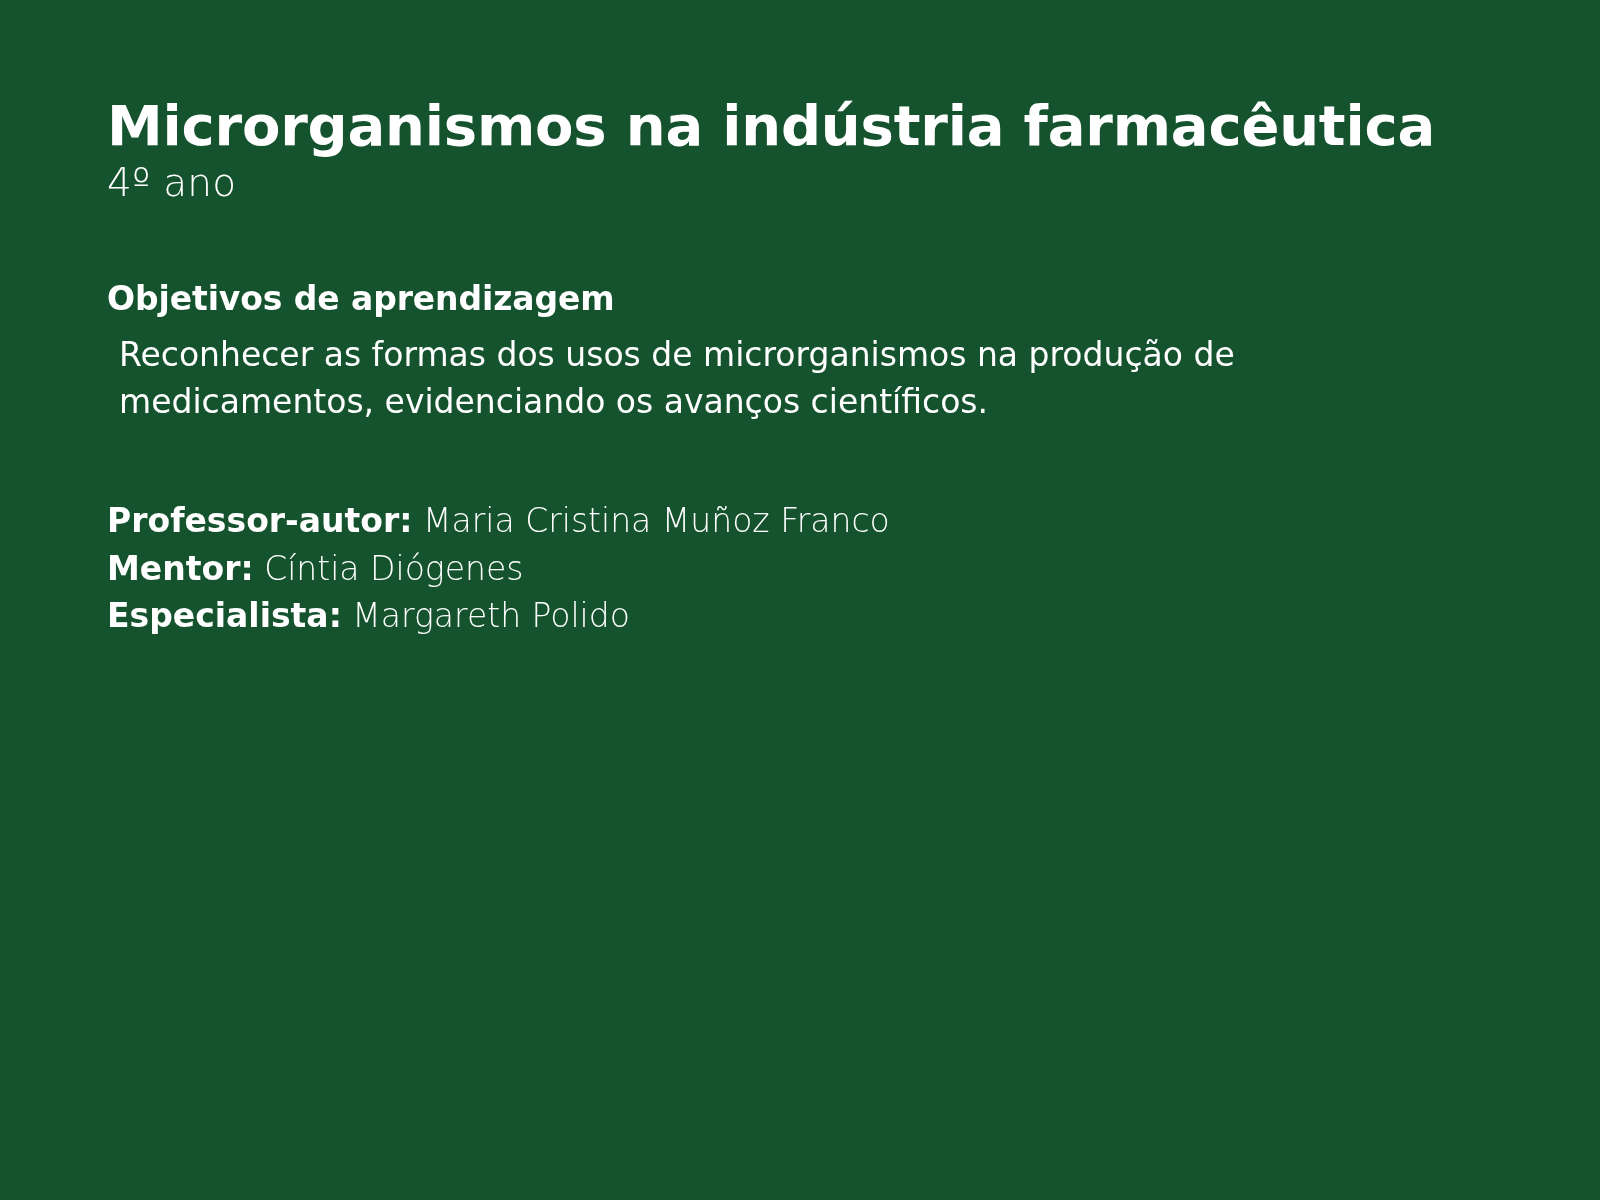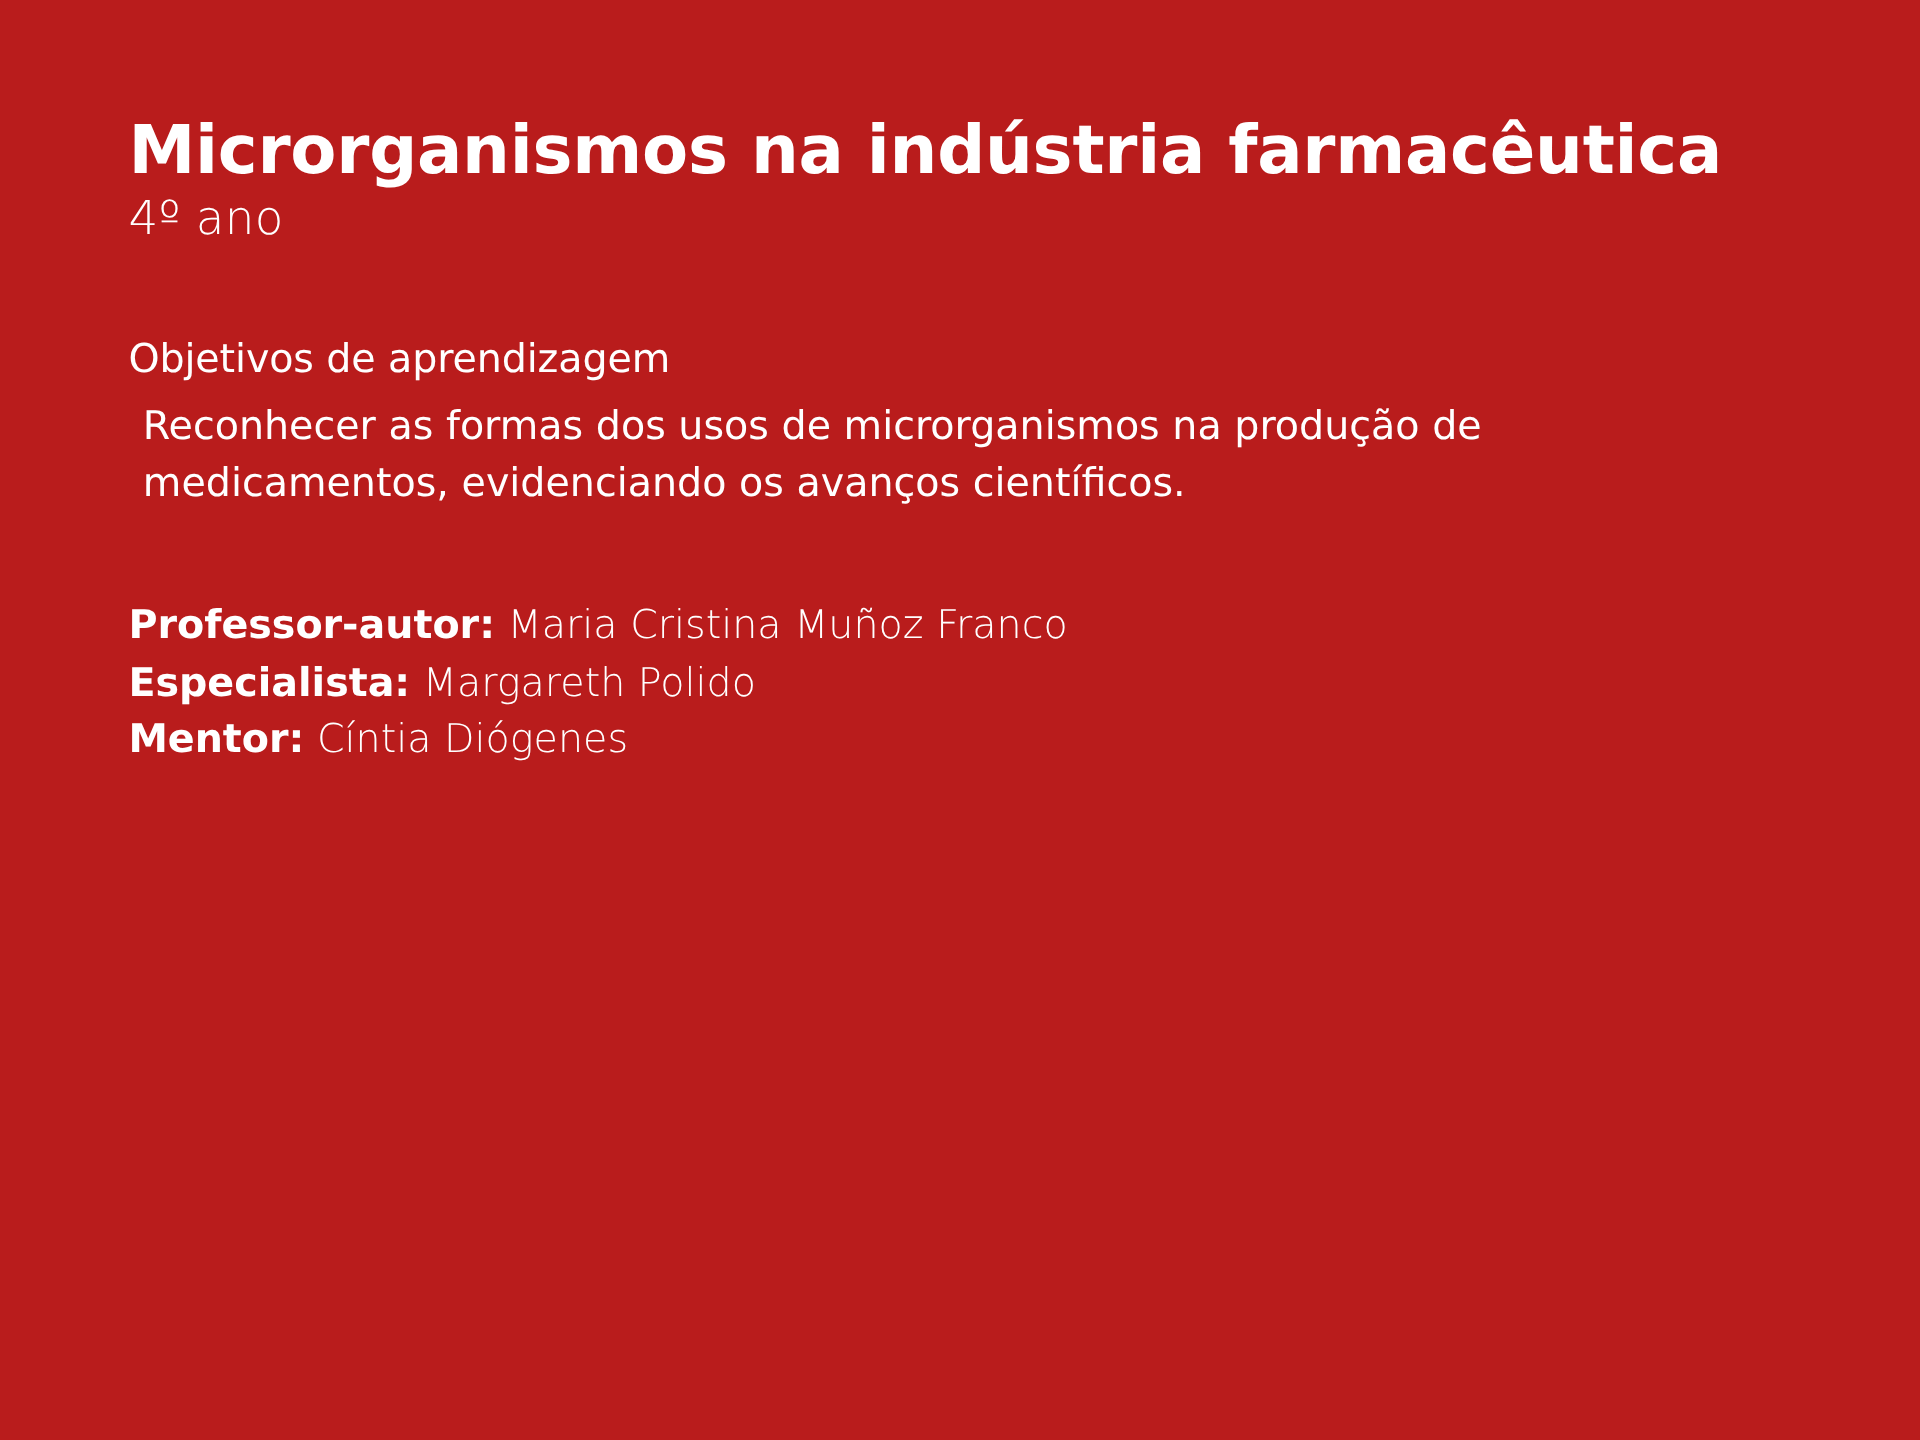--- a/index.html
+++ b/index.html
@@ -51,21 +51,21 @@
     letter-spacing: 0.2px;
   }
 
   
   .section {
     margin-top: 72px;
   }
 
   .section-heading {
     font-size: 33px;
-    font-weight: 400;
+    font-weight: 700;
     line-height: 1.25;
     color: #ffffff;
     margin: 0 0 2px 0;
     letter-spacing: -0.1px;
   }
 
   .section-body {
     font-size: 33px;
     font-weight: 400;
     line-height: 1.42;
@@ -91,21 +91,21 @@
     font-weight: 700;
   }
 
   .credit-name {
     font-weight: 300;
   }
 </style>
 </head>
 <body style="background: rgb(28, 154, 138);">
 
-<div class="slide" style="background: #b91c1c; color: rgb(255, 255, 255);">
+<div class="slide" style="background: #14532d; color: rgb(255, 255, 255);">
   <div class="content">
 
     <div class="title-block">
       <h1 class="title">Microrganismos na indústria farmacêutica</h1>
       <div class="subtitle">4º ano</div>
     </div>
 
     <div class="section">
       <div class="section-heading">Objetivos de aprendizagem</div>
       <p class="section-body">Reconhecer as formas dos usos de microrganismos na produção de medicamentos, evidenciando os avanços científicos.</p>
@@ -113,23 +113,23 @@
 
     <div class="section">
     </div>
 
     <div class="credits">
       <div class="credit-line">
         <span class="credit-label">Professor-autor:</span>
         <span class="credit-name">Maria Cristina Muñoz Franco</span>
       </div>
       <div class="credit-line">
+        <span class="credit-label">Mentor:</span>
+        <span class="credit-name">Cíntia Diógenes</span>
+      </div>
+      <div class="credit-line">
         <span class="credit-label">Especialista:</span>
         <span class="credit-name">Margareth Polido</span>
-      </div>
-      <div class="credit-line">
-        <span class="credit-label">Mentor:</span>
-        <span class="credit-name">Cíntia Diógenes</span>
       </div>
     </div>
 
   </div>
 </div>
 
 </body></html>

